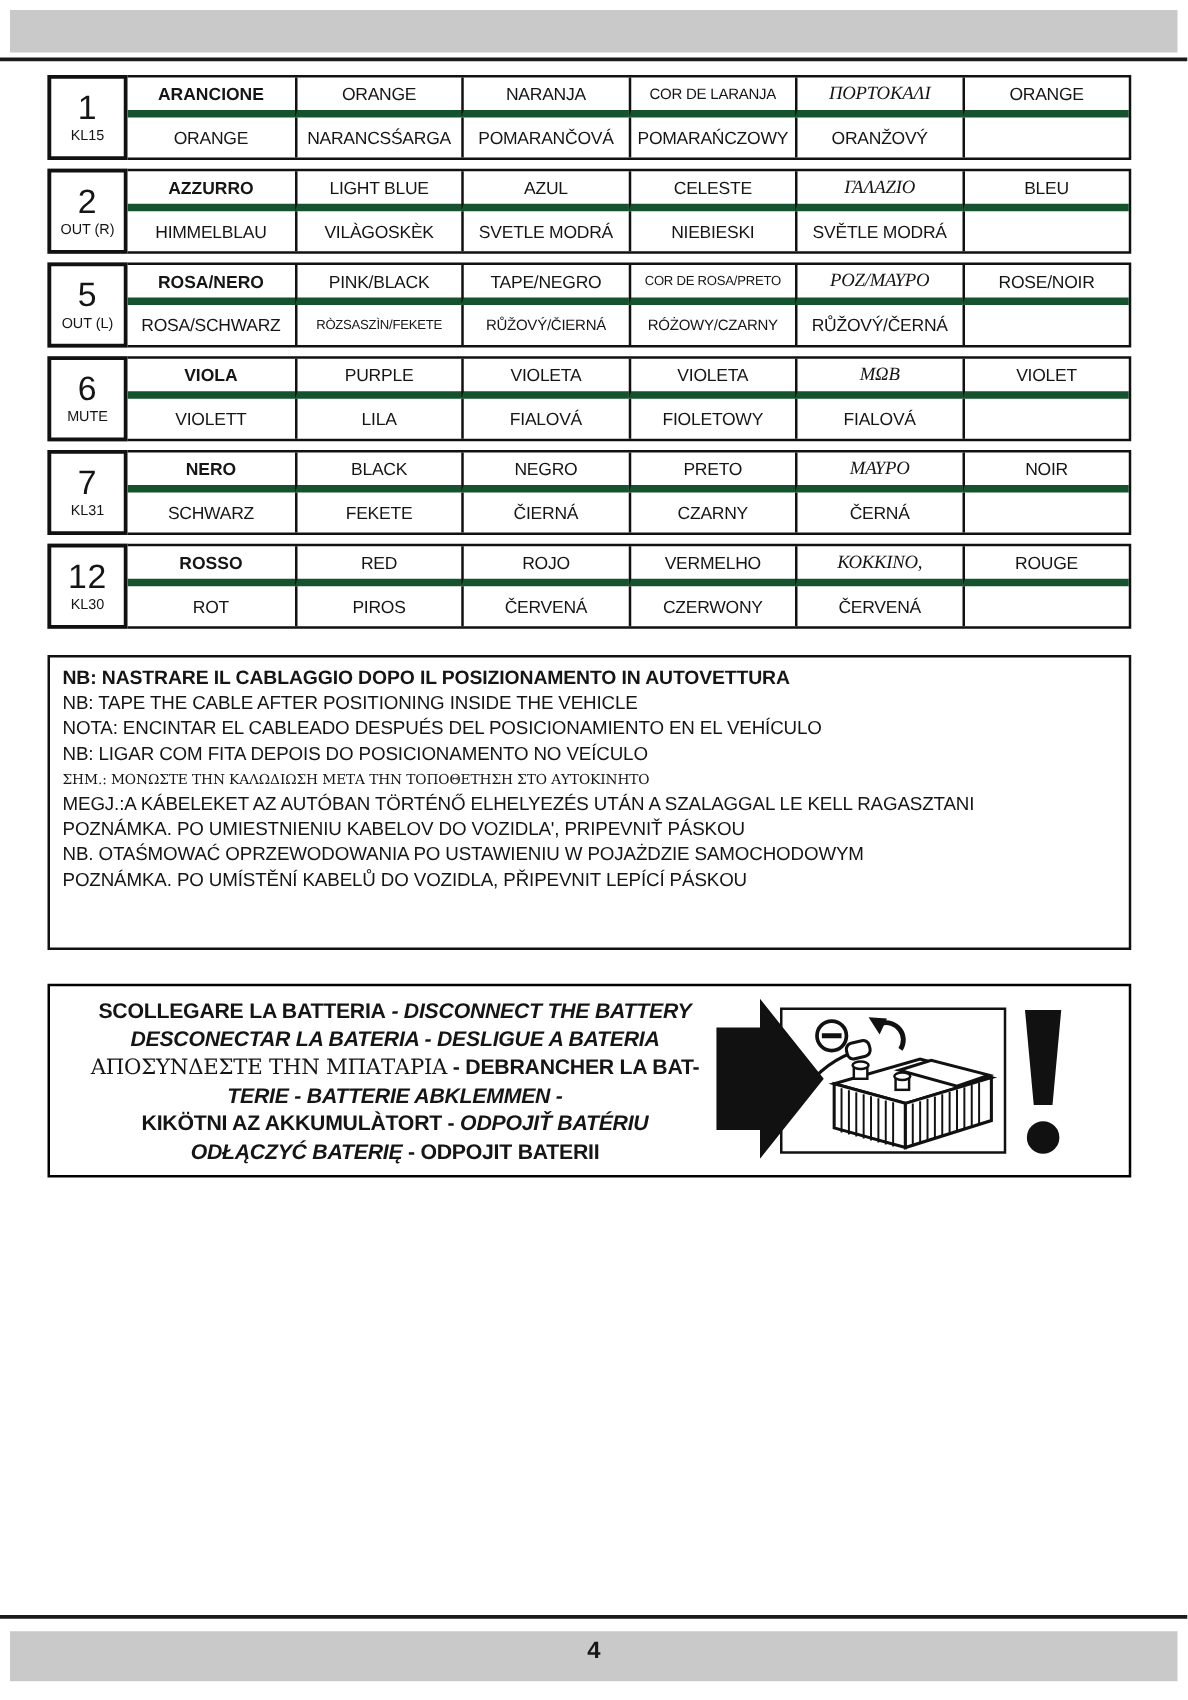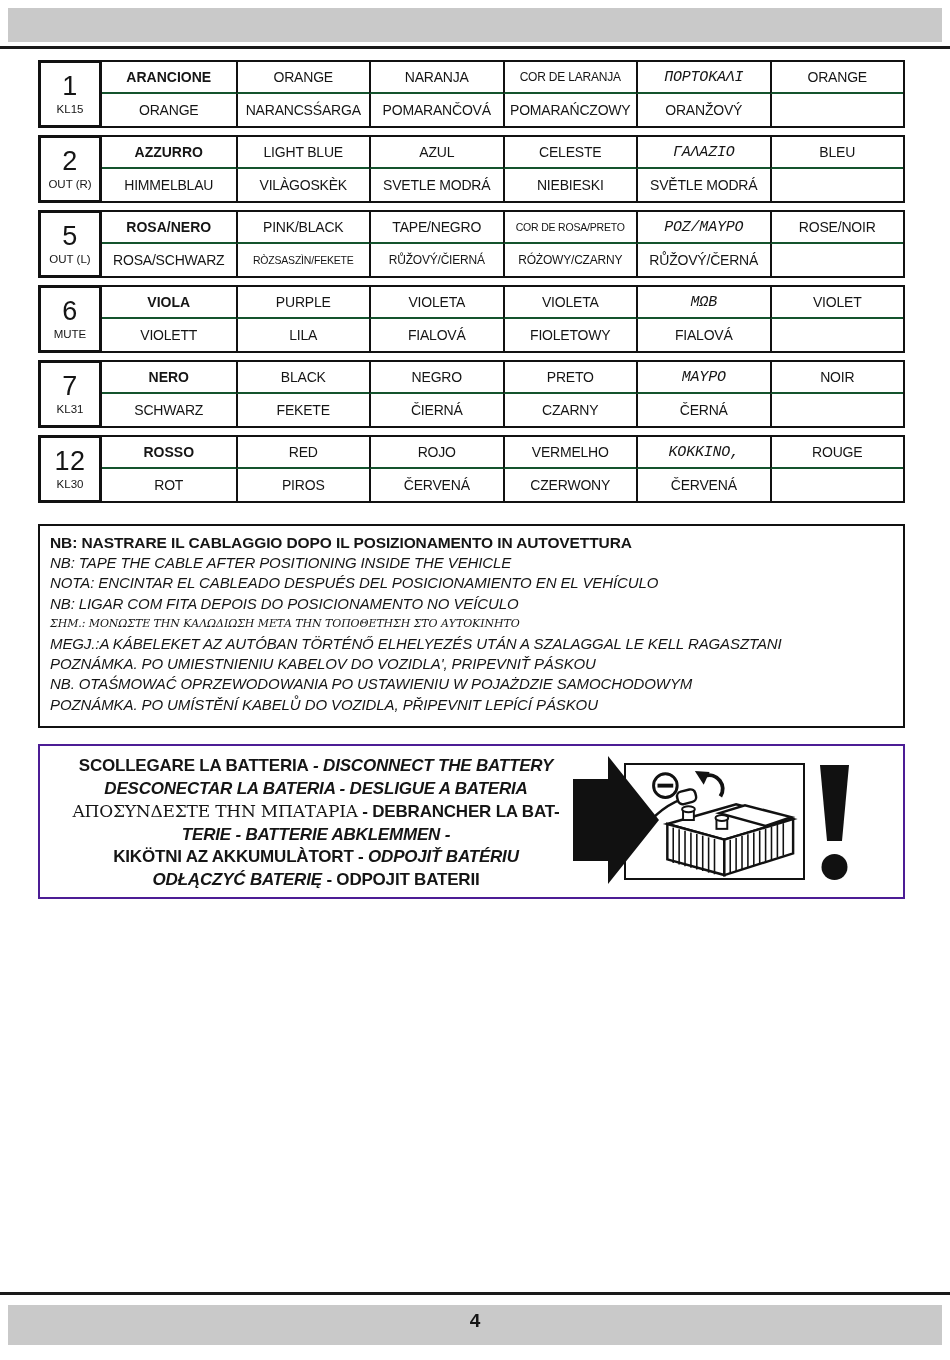--- a/index.html
+++ b/index.html
@@ -33,45 +33,45 @@
   .term { font-size:11.5px; margin-top:3px; white-space:nowrap; }
   .cells {
     flex:1; display:grid; grid-template-columns:repeat(6,1fr);
     grid-auto-rows:32px;
   }
   .cell {
     display:flex; align-items:center; justify-content:center;
     border-left:2px solid #111; font-size:14px; letter-spacing:-0.2px;
     white-space:nowrap; overflow:hidden; padding:0 1px;
   }
-  .cells > .cell:nth-child(-n+6) { border-bottom:2px solid #14532d; }
+  .cells > .cell:nth-child(-n+6) { border-bottom:6px solid #14532d; }
   .cells > .cell:nth-child(6n+1) { border-left:none; }
   .cells > .cell:nth-child(1) { font-weight:bold; letter-spacing:0; }
   .cells > .cell:nth-child(5) {
-    font-family:Liberation Mono, monospace;
+    font-family:Liberation Serif, serif;
     font-style:italic; font-size:15px;
   }
 
   
   #nb {
     box-sizing:border-box; border:2px solid #111; margin-top:21px;
-    height:204px; padding:7px 10px 0 10px;
+    height:236px; padding:7px 10px 0 10px;
   }
   .nb-line {
-    font-size:15px; font-style:italic; line-height:20.2px; white-space:nowrap;
+    font-size:15px; line-height:20.2px; white-space:nowrap;
     letter-spacing:-0.1px;
   }
   #nb .nb-line:nth-child(1) { font-style:normal; font-weight:bold; font-size:15.5px; }
   #nb .nb-line:nth-child(5) {
     font-family:"DejaVu Serif","Liberation Serif",serif; font-size:11px;
   }
 
   
   #batbox {
-    box-sizing:border-box; border:2px solid #4c1d95; margin-top:16px;
+    box-sizing:border-box; border:2px solid #000000; margin-top:27px;
     height:155px; position:relative;
   }
   .bat-text {
     position:absolute; left:6px; top:9px; width:540px; text-align:center;
     font-weight:bold; font-size:17px; line-height:22.5px; letter-spacing:-0.2px;
   }
   .bat-text .bi { font-style:italic; }
   .bat-text .greek {
     font-family:"DejaVu Serif","Liberation Serif",serif;
     font-weight:normal; font-size:17px;

